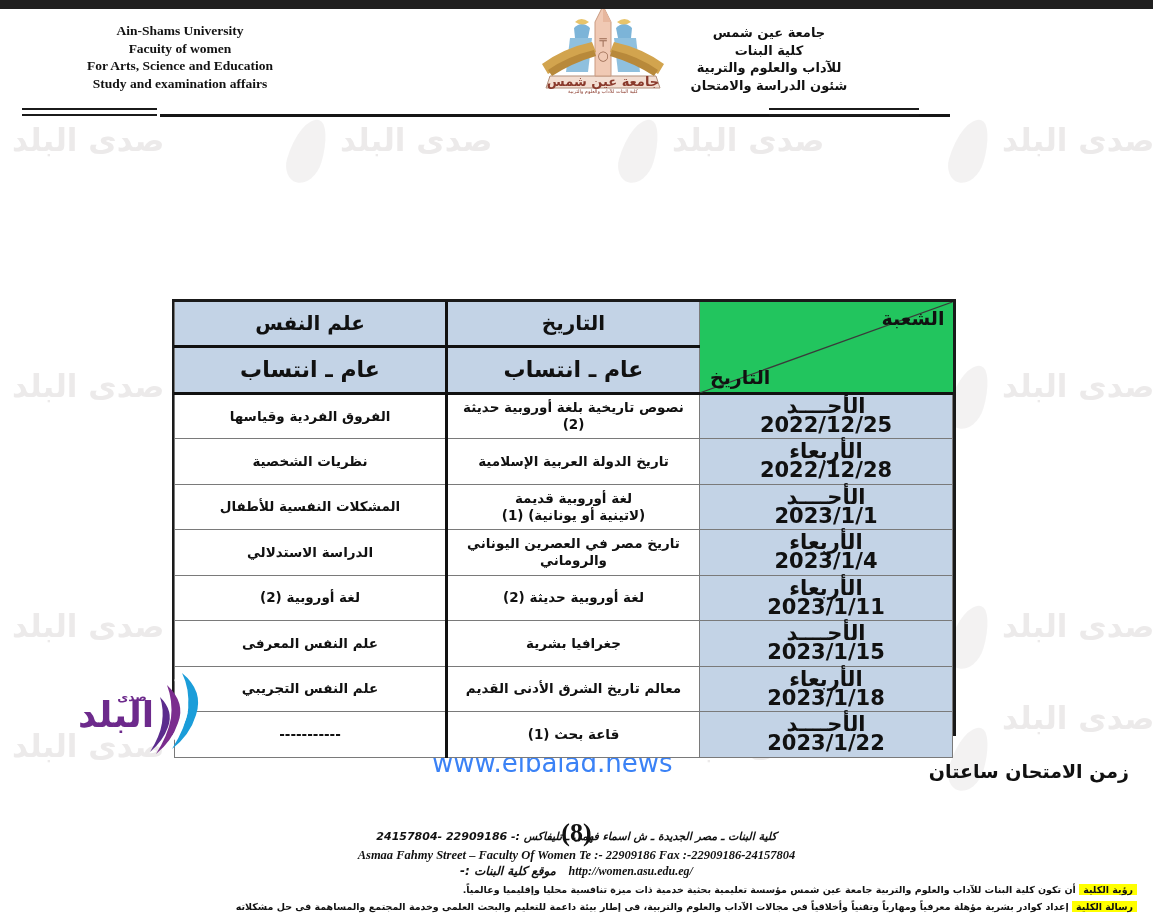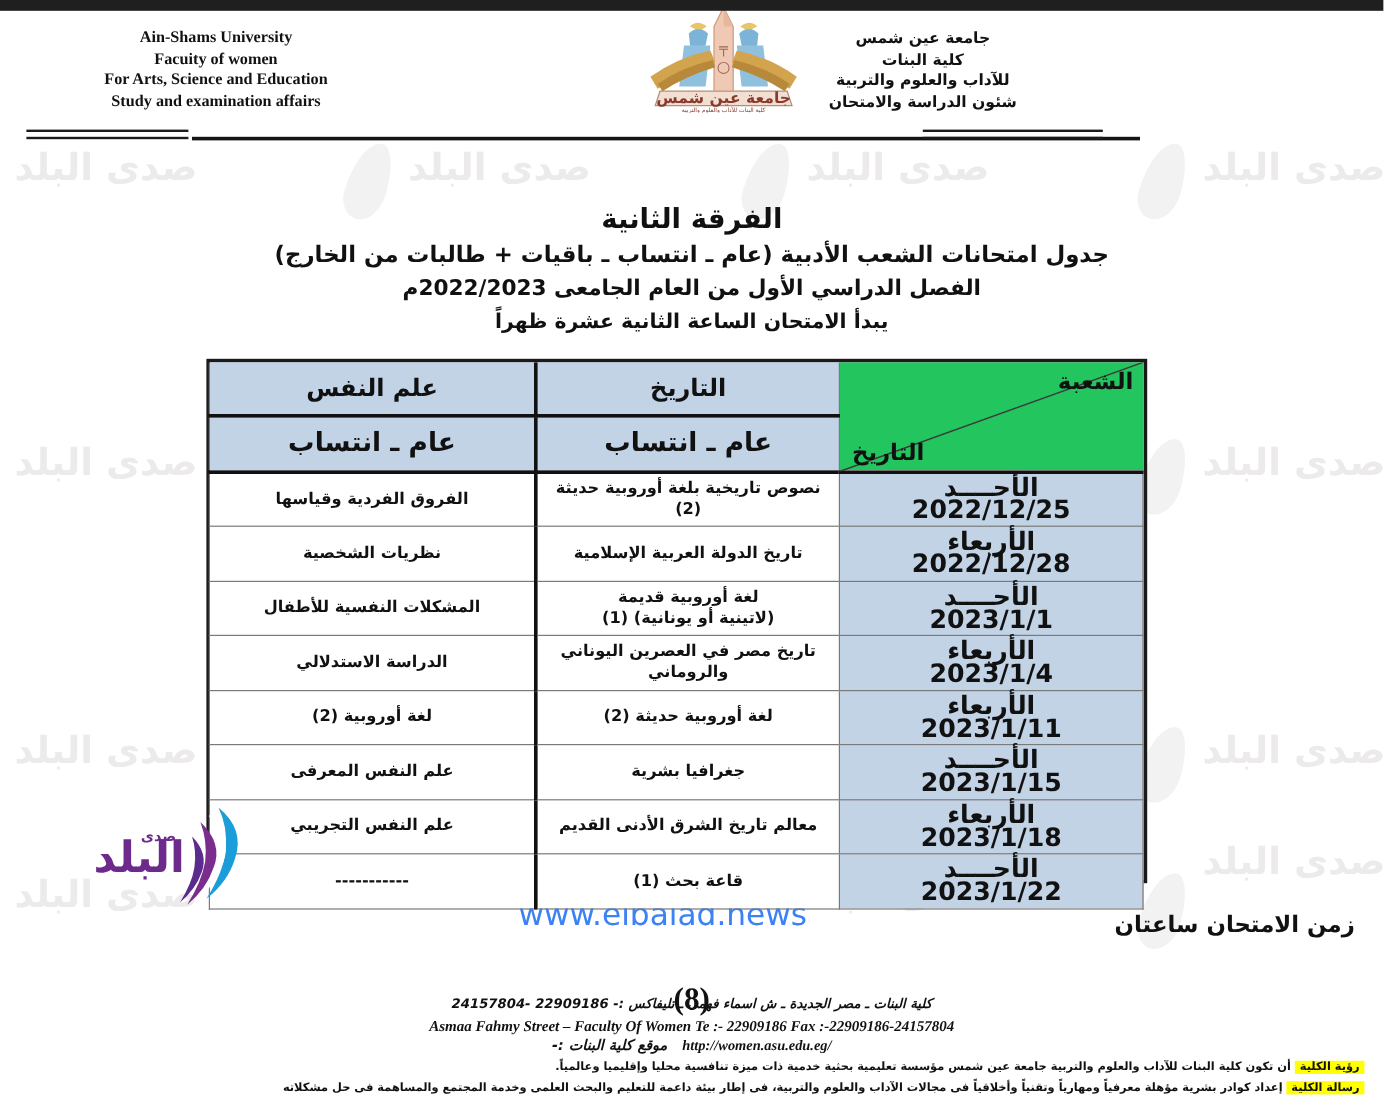--- a/index.html
+++ b/index.html
@@ -200,26 +200,20 @@
         <path d="M57 20 q6 -6 14 0 q-6 5 -14 0 z" fill="#e8c46b"></path>
         <path d="M52 36 L74 36 L70 70 L48 70 Z" fill="#8fc0de"></path>
         <path d="M24 62 q22 -16 50 -22 l4 10 q-26 8 -48 22 z" fill="#d2a44e"></path>
         <path d="M30 68 q20 -14 46 -20 l2 6 q-24 7 -44 20 z" fill="#b8893a"></path>
       </g>
       <text x="85" y="84" font-size="13" text-anchor="middle" fill="#8a3a2c" font-family="DejaVu Sans, sans-serif" font-weight="bold" direction="rtl">جامعة عين شمس</text>
       <text x="85" y="91" font-size="5" text-anchor="middle" fill="#8a3a2c" font-family="DejaVu Sans, sans-serif" direction="rtl">كلية البنات للآداب والعلوم والتربية</text>
     </svg>
   </div>
 
-  <div class="titles">
-    <div class="t1">الفرقة الثانية</div>
-    <div class="t2">جدول امتحانات الشعب الأدبية (عام ـ انتساب ـ باقيات + طالبات من الخارج)</div>
-    <div class="t3">الفصل الدراسي الأول من العام الجامعى 2022/2023م</div>
-    <div class="t4">يبدأ الامتحان الساعة الثانية عشرة ظهراً</div>
-  </div>
 
   <div class="eb-logo">
     <svg viewBox="0 0 165 95" width="165" height="95">
       <path d="M112 8 q22 18 14 42 q-6 20 -24 34 q14 -22 16 -40 q2 -20 -6 -36 z" fill="#1b9dd9"></path>
       <path d="M104 14 q20 18 12 40 q-6 18 -22 32 q12 -20 15 -38 q2 -18 -5 -34 z" fill="#ffffff"></path>
       <path d="M97 20 q19 18 11 38 q-6 18 -22 31 q12 -19 15 -36 q2 -17 -4 -33 z" fill="#7b2d8e"></path>
       <path d="M90 32 q14 14 8 30 q-5 14 -18 25 q10 -16 12 -29 q2 -14 -2 -26 z" fill="#5b2c8d"></path>
       <text x="46" y="62" font-size="36" font-weight="bold" fill="#6d2a8c" font-family="DejaVu Sans, sans-serif" text-anchor="middle" direction="rtl">البلد</text>
       <text x="62" y="36" font-size="12" font-weight="bold" fill="#6d2a8c" font-family="DejaVu Sans, sans-serif" text-anchor="middle" direction="rtl">صدى</text>
     </svg>

